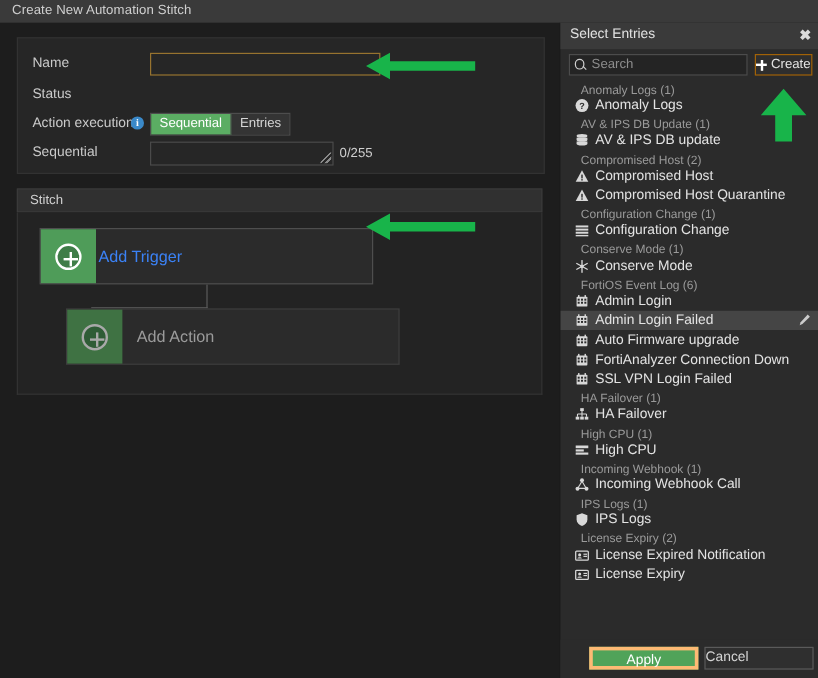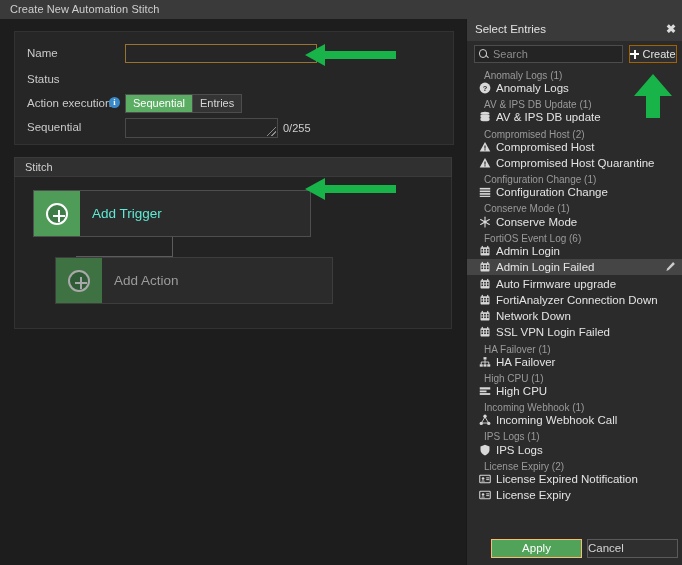--- a/index.html
+++ b/index.html
@@ -118,21 +118,21 @@
   }
   .plus-glyph i.h { left: 5px; top: 10px; width: 12px; height: 2.5px; }
   .plus-glyph i.v { left: 9.75px; top: 5px; width: 2.5px; height: 12px; }
   .node-trigger {
     left: 18px; top: 13px; width: 278px; height: 47px;
     background: #2b2b2b; border: 1px solid #4e4e4e;
   }
   .node-trigger .sq { background: #4f9c59; }
   .node-trigger .plus-glyph { background: #3f7d48; border: 2px solid #fff; box-sizing: border-box; }
   .node-trigger .label {
-    padding-left: 12px; font-size: 13.5px; color: #5eead4;
+    padding-left: 2px; font-size: 13.5px; color: #3b82f6;
   }
   .node-action {
     left: 40px; top: 80px; width: 278px; height: 47px;
     background: #2b2b2b; border: 1px solid #3d3d3d;
   }
   .node-action .sq { background: #3f7243; }
   .node-action .plus-glyph { background: #2f5c36; border: 2px solid #a9a9a9; box-sizing: border-box; }
   .node-action .plus-glyph i { background: #a9a9a9; }
   .node-action .label {
     padding-left: 12px; font-size: 13.5px; color: #9b9b9b;
@@ -213,21 +213,21 @@
   }
   .itm .pencil {
     position: absolute; right: 7px; top: 2px; width: 11px; height: 11px;
   }
   .rp-foot {
     position: absolute; left: 0; bottom: 0; width: 216px; height: 32px;
     background: #2b2b2b;
   }
   .btn-apply {
     position: absolute; left: 24px; top: 6px; width: 91px; height: 19px;
-    background: #50a359; border: 1px solid #fdba74; box-sizing: border-box;
+    background: #50a359; border: 3px solid #fdba74; box-sizing: border-box;
     color: #fff; font-size: 11.5px; text-align: center; line-height: 17px; cursor: pointer;
   }
   .btn-cancel {
     position: absolute; left: 120px; top: 6px; width: 91px; height: 19px;
     background: #2f2f2f; border: 1px solid #5a5a5a; box-sizing: border-box;
     color: #d5d5d5; font-size: 11.5px; text-align: left; line-height: 17px; cursor: pointer;
   }
   
   .arrow { position: absolute; }
   svg { display: block; }
@@ -454,36 +454,20 @@
             <rect x="6.9" y="5.2" width="2.2" height="2.2" fill="#2b2b2b"></rect>
             <rect x="10.6" y="5.2" width="2.2" height="2.2" fill="#2b2b2b"></rect>
             <rect x="3.2" y="8.6" width="2.2" height="2.2" fill="#2b2b2b"></rect>
             <rect x="6.9" y="8.6" width="2.2" height="2.2" fill="#2b2b2b"></rect>
             <rect x="10.6" y="8.6" width="2.2" height="2.2" fill="#2b2b2b"></rect>
             <rect x="3.6" y="1.2" width="1.6" height="2.6" fill="#d8d8d8"></rect>
             <rect x="10.8" y="1.2" width="1.6" height="2.6" fill="#d8d8d8"></rect>
           </svg>
         </span>
         <span>FortiAnalyzer Connection Down</span>
-      </div>
-      <div class="itm">
-        <span class="ic">
-          <svg width="12" height="12" viewBox="0 0 16 16">
-            <rect x="2" y="3" width="12" height="11" rx="1" fill="#d8d8d8"></rect>
-            <rect x="3.2" y="5.2" width="2.2" height="2.2" fill="#2b2b2b"></rect>
-            <rect x="6.9" y="5.2" width="2.2" height="2.2" fill="#2b2b2b"></rect>
-            <rect x="10.6" y="5.2" width="2.2" height="2.2" fill="#2b2b2b"></rect>
-            <rect x="3.2" y="8.6" width="2.2" height="2.2" fill="#2b2b2b"></rect>
-            <rect x="6.9" y="8.6" width="2.2" height="2.2" fill="#2b2b2b"></rect>
-            <rect x="10.6" y="8.6" width="2.2" height="2.2" fill="#2b2b2b"></rect>
-            <rect x="3.6" y="1.2" width="1.6" height="2.6" fill="#d8d8d8"></rect>
-            <rect x="10.8" y="1.2" width="1.6" height="2.6" fill="#d8d8d8"></rect>
-          </svg>
-        </span>
-        <span>Network Down</span>
       </div>
       <div class="itm">
         <span class="ic">
           <svg width="12" height="12" viewBox="0 0 16 16">
             <rect x="2" y="3" width="12" height="11" rx="1" fill="#d8d8d8"></rect>
             <rect x="3.2" y="5.2" width="2.2" height="2.2" fill="#2b2b2b"></rect>
             <rect x="6.9" y="5.2" width="2.2" height="2.2" fill="#2b2b2b"></rect>
             <rect x="10.6" y="5.2" width="2.2" height="2.2" fill="#2b2b2b"></rect>
             <rect x="3.2" y="8.6" width="2.2" height="2.2" fill="#2b2b2b"></rect>
             <rect x="6.9" y="8.6" width="2.2" height="2.2" fill="#2b2b2b"></rect>

